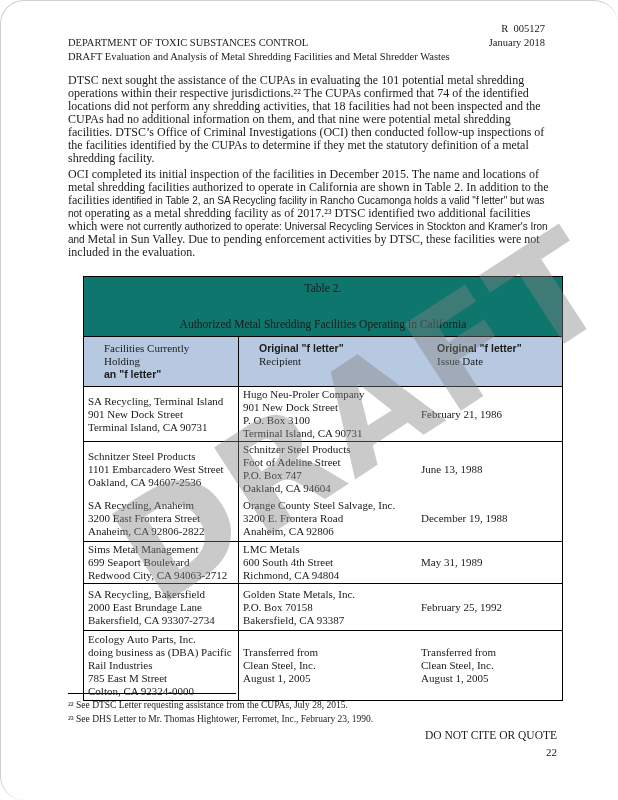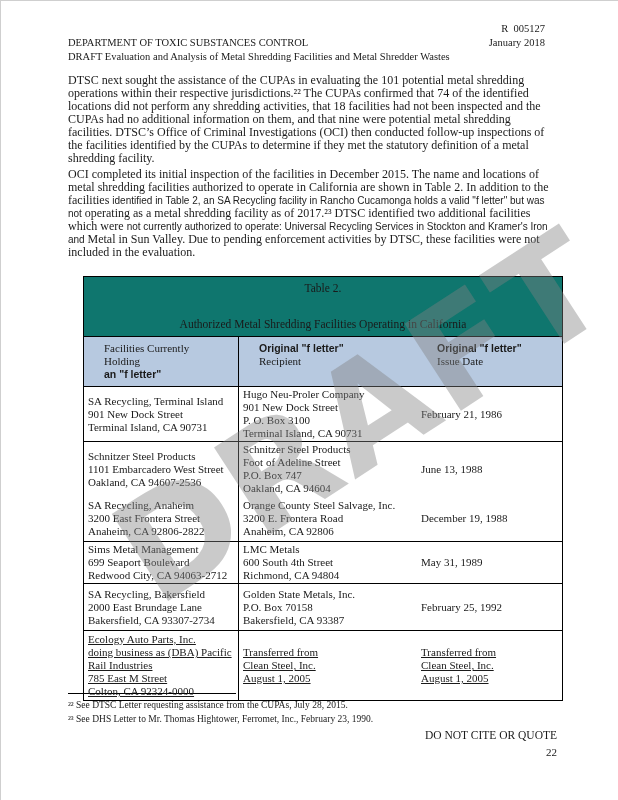--- a/index.html
+++ b/index.html
@@ -1,20 +1,20 @@
 <!DOCTYPE html>
 <html><head>
 <meta charset="utf-8">
 <style>
   html,body{margin:0;padding:0;}
   body{
     width:618px;height:800px;position:relative;background:#ffffff;overflow:hidden;
     font-family:"Liberation Serif", serif;color:#1a1a1a;
   }
-  .page{position:absolute;inset:0;border-top:1px solid #cfcfcf;border-left:1px solid #cfcfcf;box-sizing:border-box;}
+  .page{position:absolute;inset:0;border-top:1px solid #cfcfcf;border-left:1px solid #cfcfcf;box-sizing:border-box;border-radius:24px;}
   .abs{position:absolute;}
   .hdr-small{font-size:10.5px;line-height:13px;white-space:pre;}
   .right-align{text-align:right;}
   .body-text{font-size:12px;line-height:13px;width:484px;text-align:left;}
   .sans-seg{font-family:"Liberation Sans", sans-serif;font-size:10px;color:#222;}
   
   .tbl{
     position:absolute;left:82px;top:275px;width:480px;
     border:1px solid #000;box-sizing:border-box;
     font-size:11px;line-height:13px;background:transparent;z-index:1;
@@ -33,21 +33,21 @@
   .hd-sans{font-family:"Liberation Sans", sans-serif;font-weight:bold;font-size:10.5px;}
   .trow{display:grid;grid-template-columns:155px 178px 1fr;border-bottom:1px solid #000;}
   .trow.no-border{border-bottom:none;}
   .trow.last{border-bottom:none;}
   .c{
     padding:1px 4px;display:flex;flex-direction:column;justify-content:center;
     white-space:pre-line;box-sizing:border-box;
   }
   .c1{border-right:1px solid #000;}
   .r0{min-height:53px;} .r1{min-height:52px;} .r2{min-height:45px;}
-  .r3{min-height:41px;} .r4{min-height:46px;} .r5{min-height:69px;text-decoration:underline;}
+  .r3{min-height:41px;} .r4{min-height:46px;} .r5{min-height:69px;}
   
   .watermark{
     position:absolute;left:100px;top:330px;width:520px;height:170px;
     display:flex;align-items:center;justify-content:center;
     transform:rotate(-33deg);transform-origin:center;
     font-family:"DejaVu Sans", sans-serif;font-weight:bold;font-size:142px;
     color:rgba(128,128,128,0.42);letter-spacing:4px;z-index:3;pointer-events:none;
     user-select:none;
   }
   

